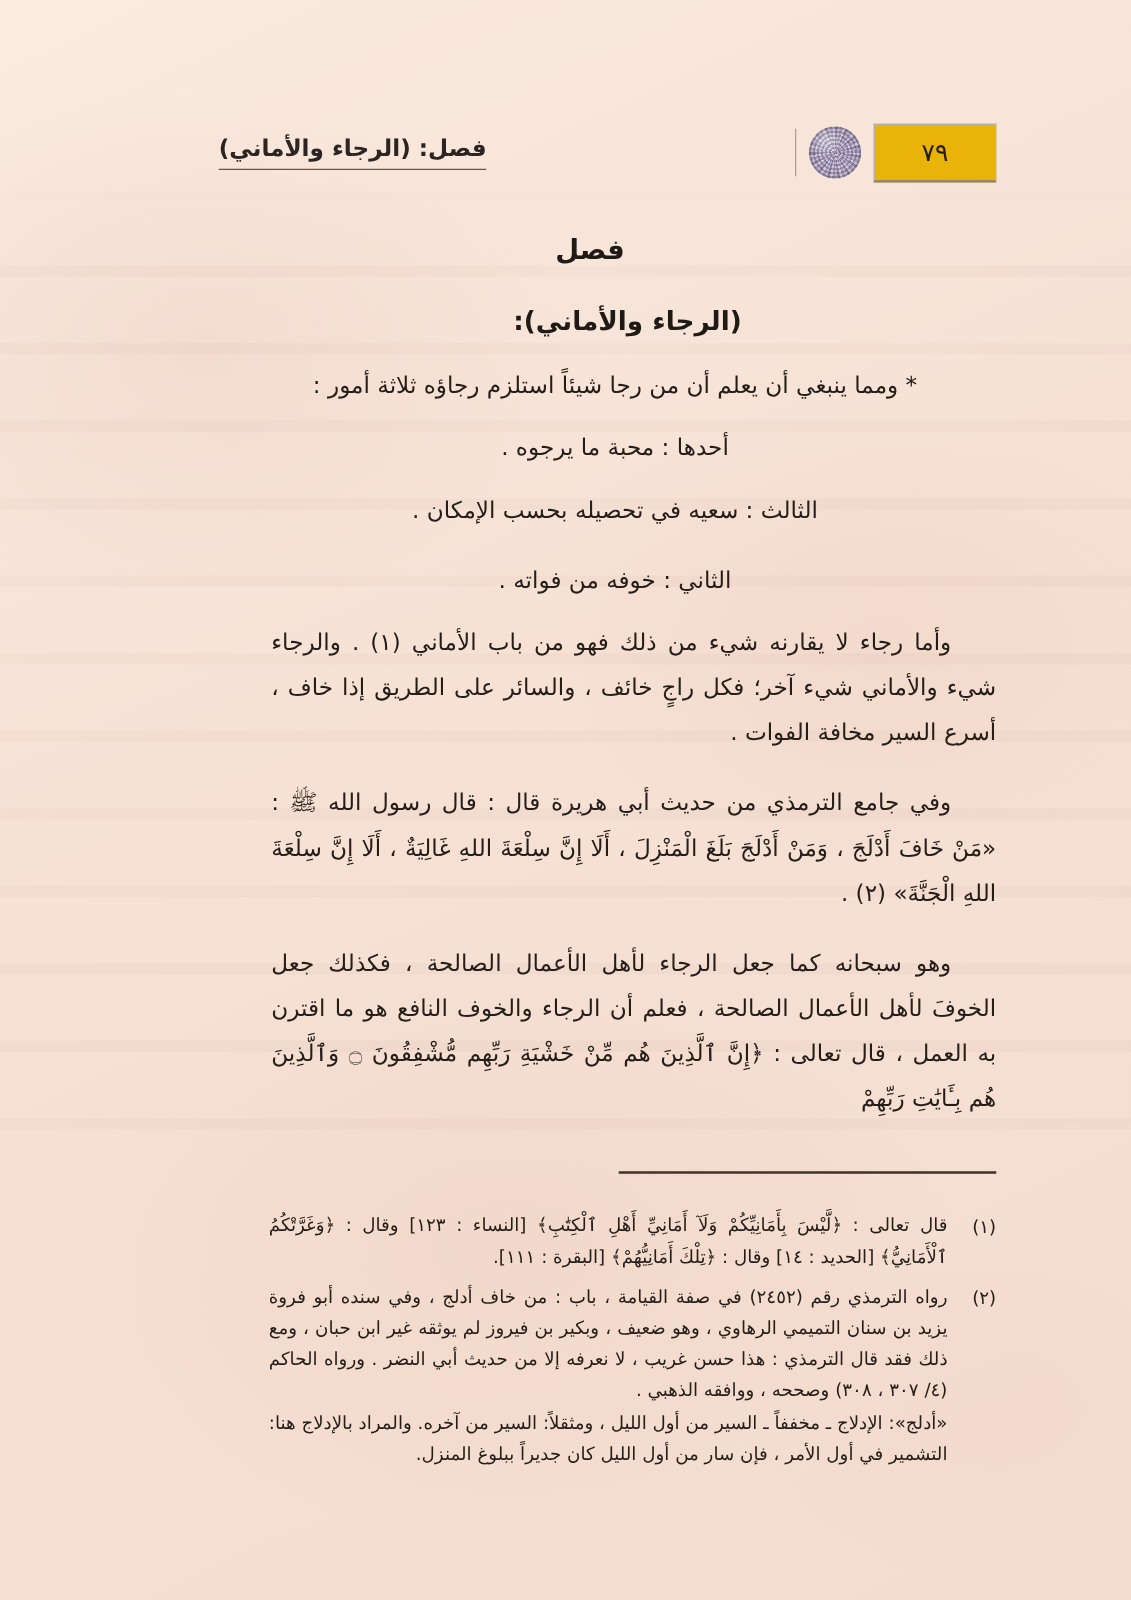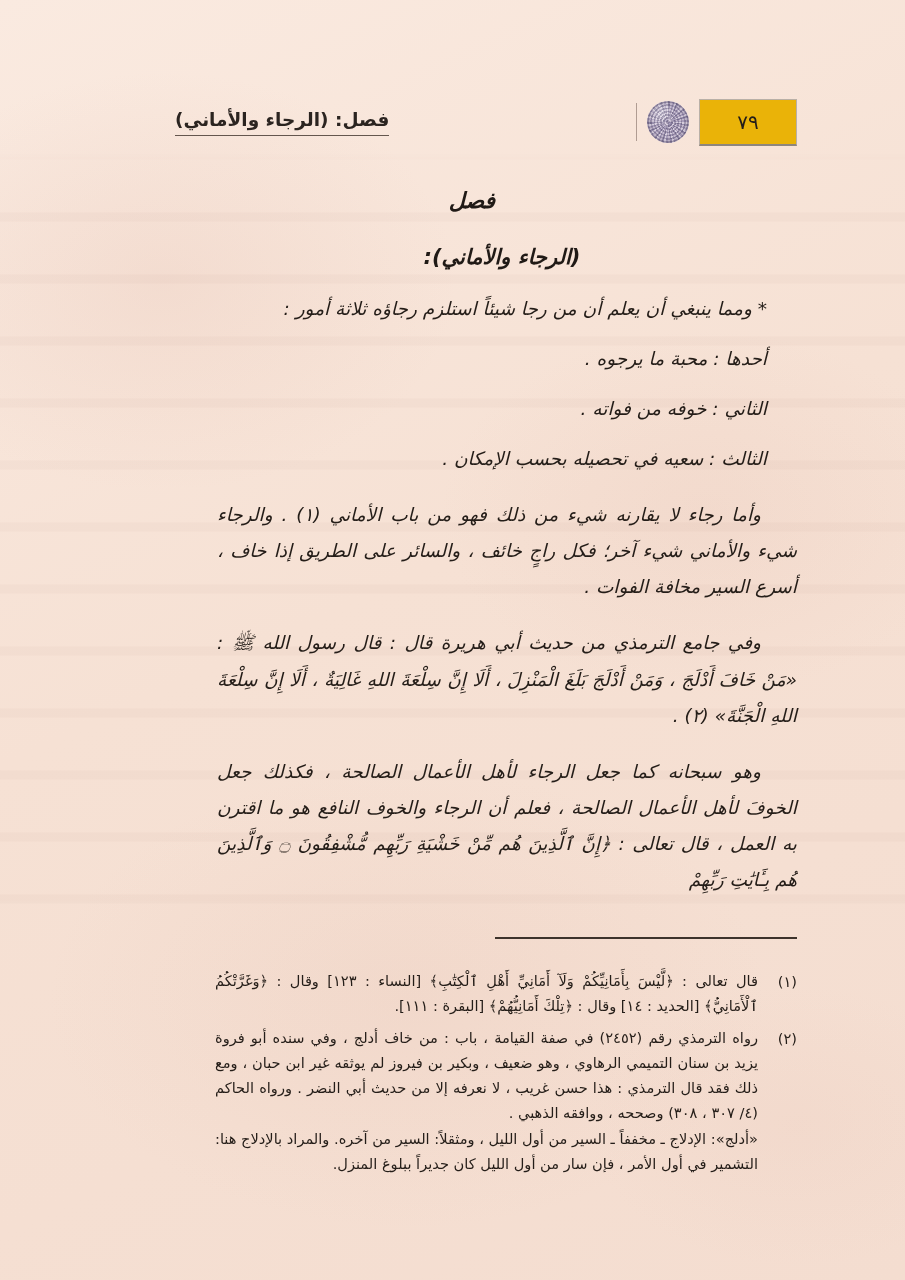--- a/index.html
+++ b/index.html
@@ -141,21 +141,20 @@
     letter-spacing: 1px;
   }
 
   
   .content {
     position: absolute;
     top: 188px;
     right: 108px;
     left: 108px;
     color: #241d18;
-    font-style: italic;
   }
 
   .section-title {
     text-align: center;
     font-size: 22px;
     font-weight: bold;
     margin: 0 0 32px 0;
     letter-spacing: 1px;
     color: #201a16;
     padding-right: 70px;
@@ -172,21 +171,21 @@
 
   p.body {
     margin: 0 0 20px 0;
     font-size: 18.5px;
     line-height: 1.95;
     text-align: justify;
     text-justify: inter-word;
     color: #241d18;
   }
   p.body.center-item {
-    text-align: right;
+    text-align: center;
     padding-right: 30px;
   }
   p.body.indent {
     text-indent: 36px;
   }
   p.tight { margin-bottom: 14px; }
 
   .quran {
     font-family: "DejaVu Sans", "Liberation Serif", serif;
     letter-spacing: 0.3px;
@@ -266,23 +265,23 @@
   <div class="content">
 
     <h1 class="section-title">فصل</h1>
 
     <h2 class="subsection-title">(الرجاء والأماني):</h2>
 
     <p class="body center-item tight">* ومما ينبغي أن يعلم أن من رجا شيئاً استلزم رجاؤه ثلاثة أمور :</p>
 
     <p class="body center-item tight">أحدها : محبة ما يرجوه .</p>
 
+    <p class="body center-item">الثالث : سعيه في تحصيله بحسب الإمكان .</p>
+
     <p class="body center-item tight">الثاني : خوفه من فواته .</p>
-
-    <p class="body center-item">الثالث : سعيه في تحصيله بحسب الإمكان .</p>
 
     <p class="body indent">وأما رجاء لا يقارنه شيء من ذلك فهو من باب الأماني (١) . والرجاء شيء والأماني شيء آخر؛ فكل راجٍ خائف ، والسائر على الطريق إذا خاف ، أسرع السير مخافة الفوات .</p>
 
     <p class="body indent hadith">وفي جامع الترمذي من حديث أبي هريرة قال : قال رسول الله ﷺ : «مَنْ خَافَ أَدْلَجَ ، وَمَنْ أَدْلَجَ بَلَغَ الْمَنْزِلَ ، أَلَا إِنَّ سِلْعَةَ اللهِ غَالِيَةٌ ، أَلَا إِنَّ سِلْعَةَ اللهِ الْجَنَّةَ» (٢) .</p>
 
     <p class="body indent quran">وهو سبحانه كما جعل الرجاء لأهل الأعمال الصالحة ، فكذلك جعل الخوفَ لأهل الأعمال الصالحة ، فعلم أن الرجاء والخوف النافع هو ما اقترن به العمل ، قال تعالى : ﴿إِنَّ ٱلَّذِينَ هُم مِّنْ خَشْيَةِ رَبِّهِم مُّشْفِقُونَ ۝ وَٱلَّذِينَ هُم بِـَٔايَٰتِ رَبِّهِمْ</p>
 
   </div>
 
   <div class="footnote-rule"></div>

